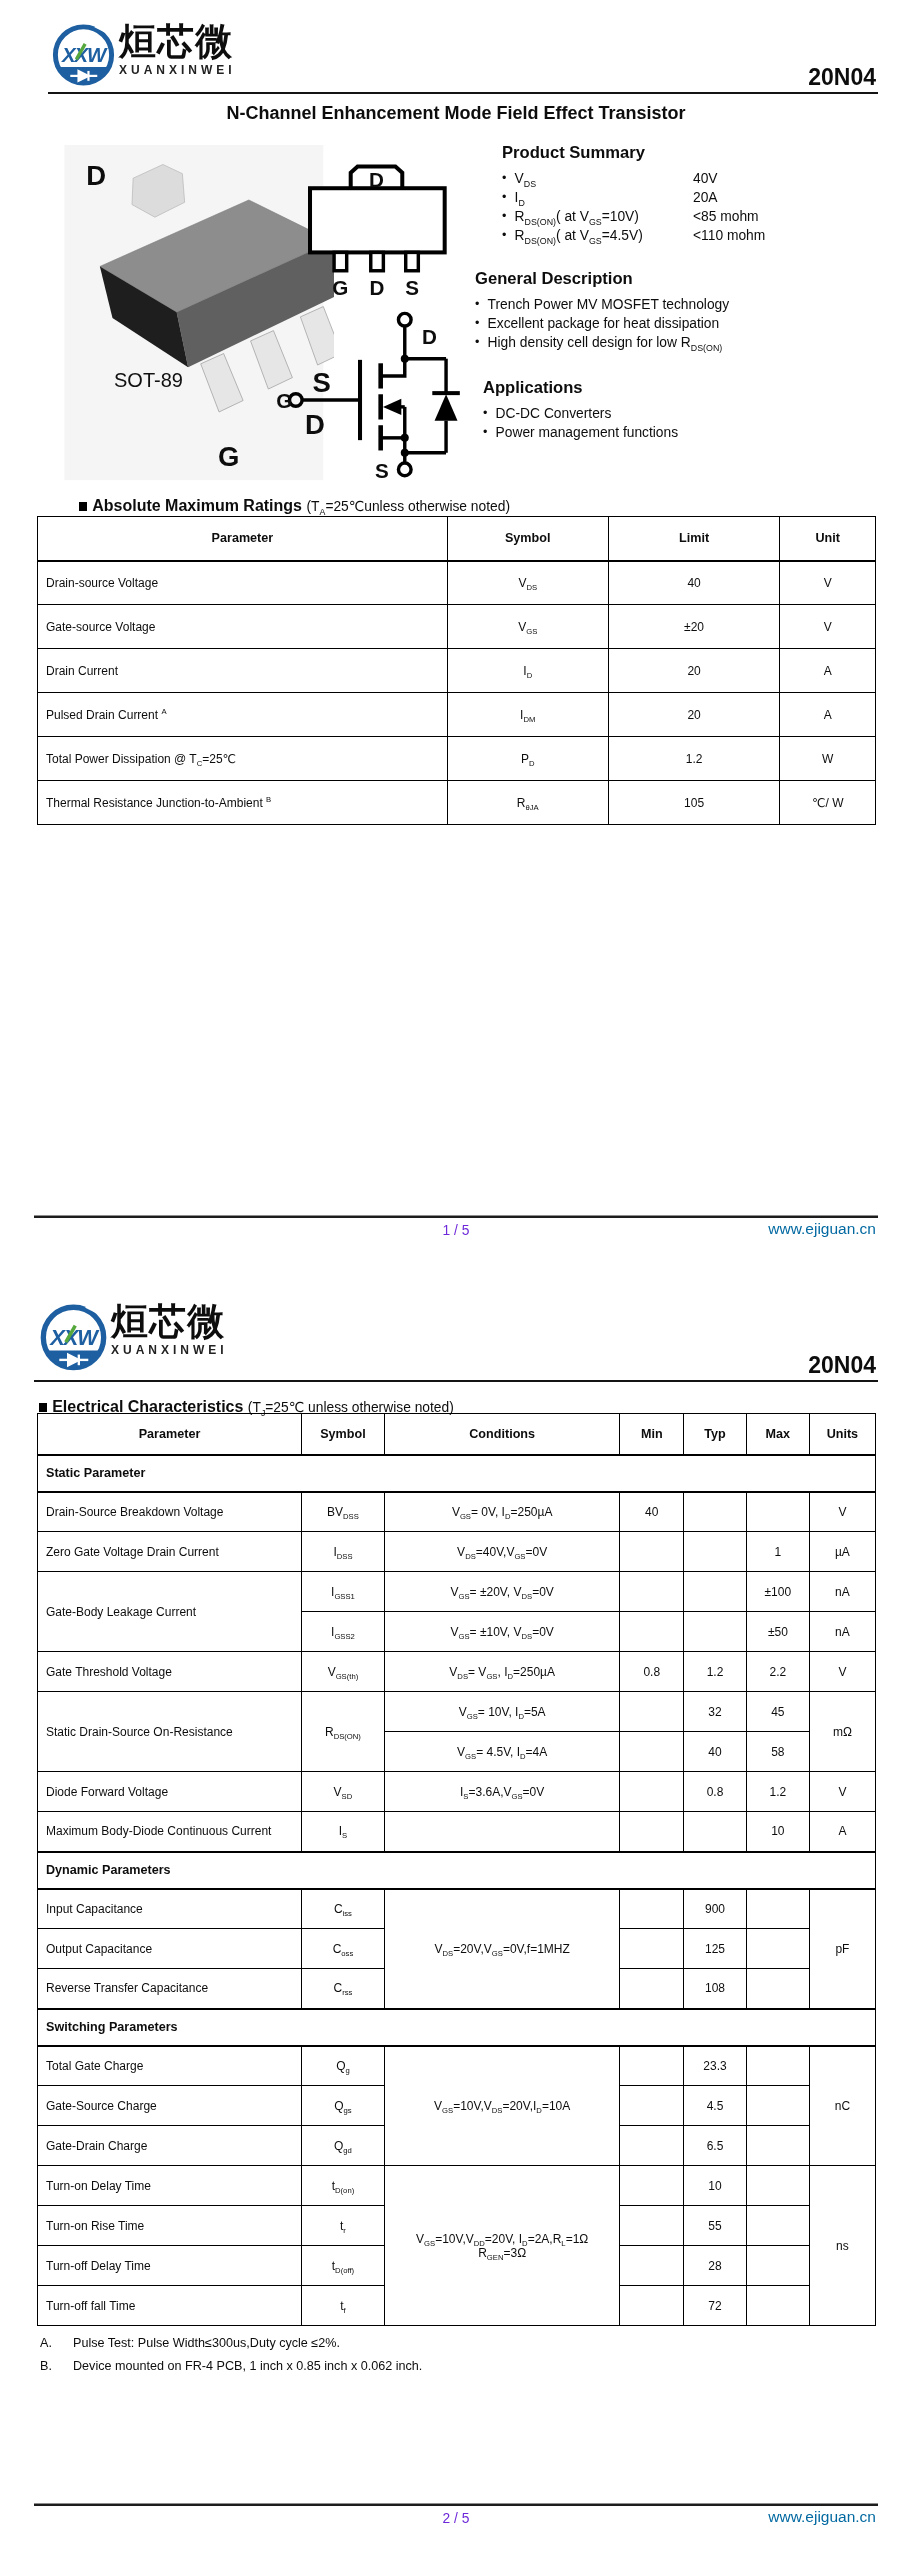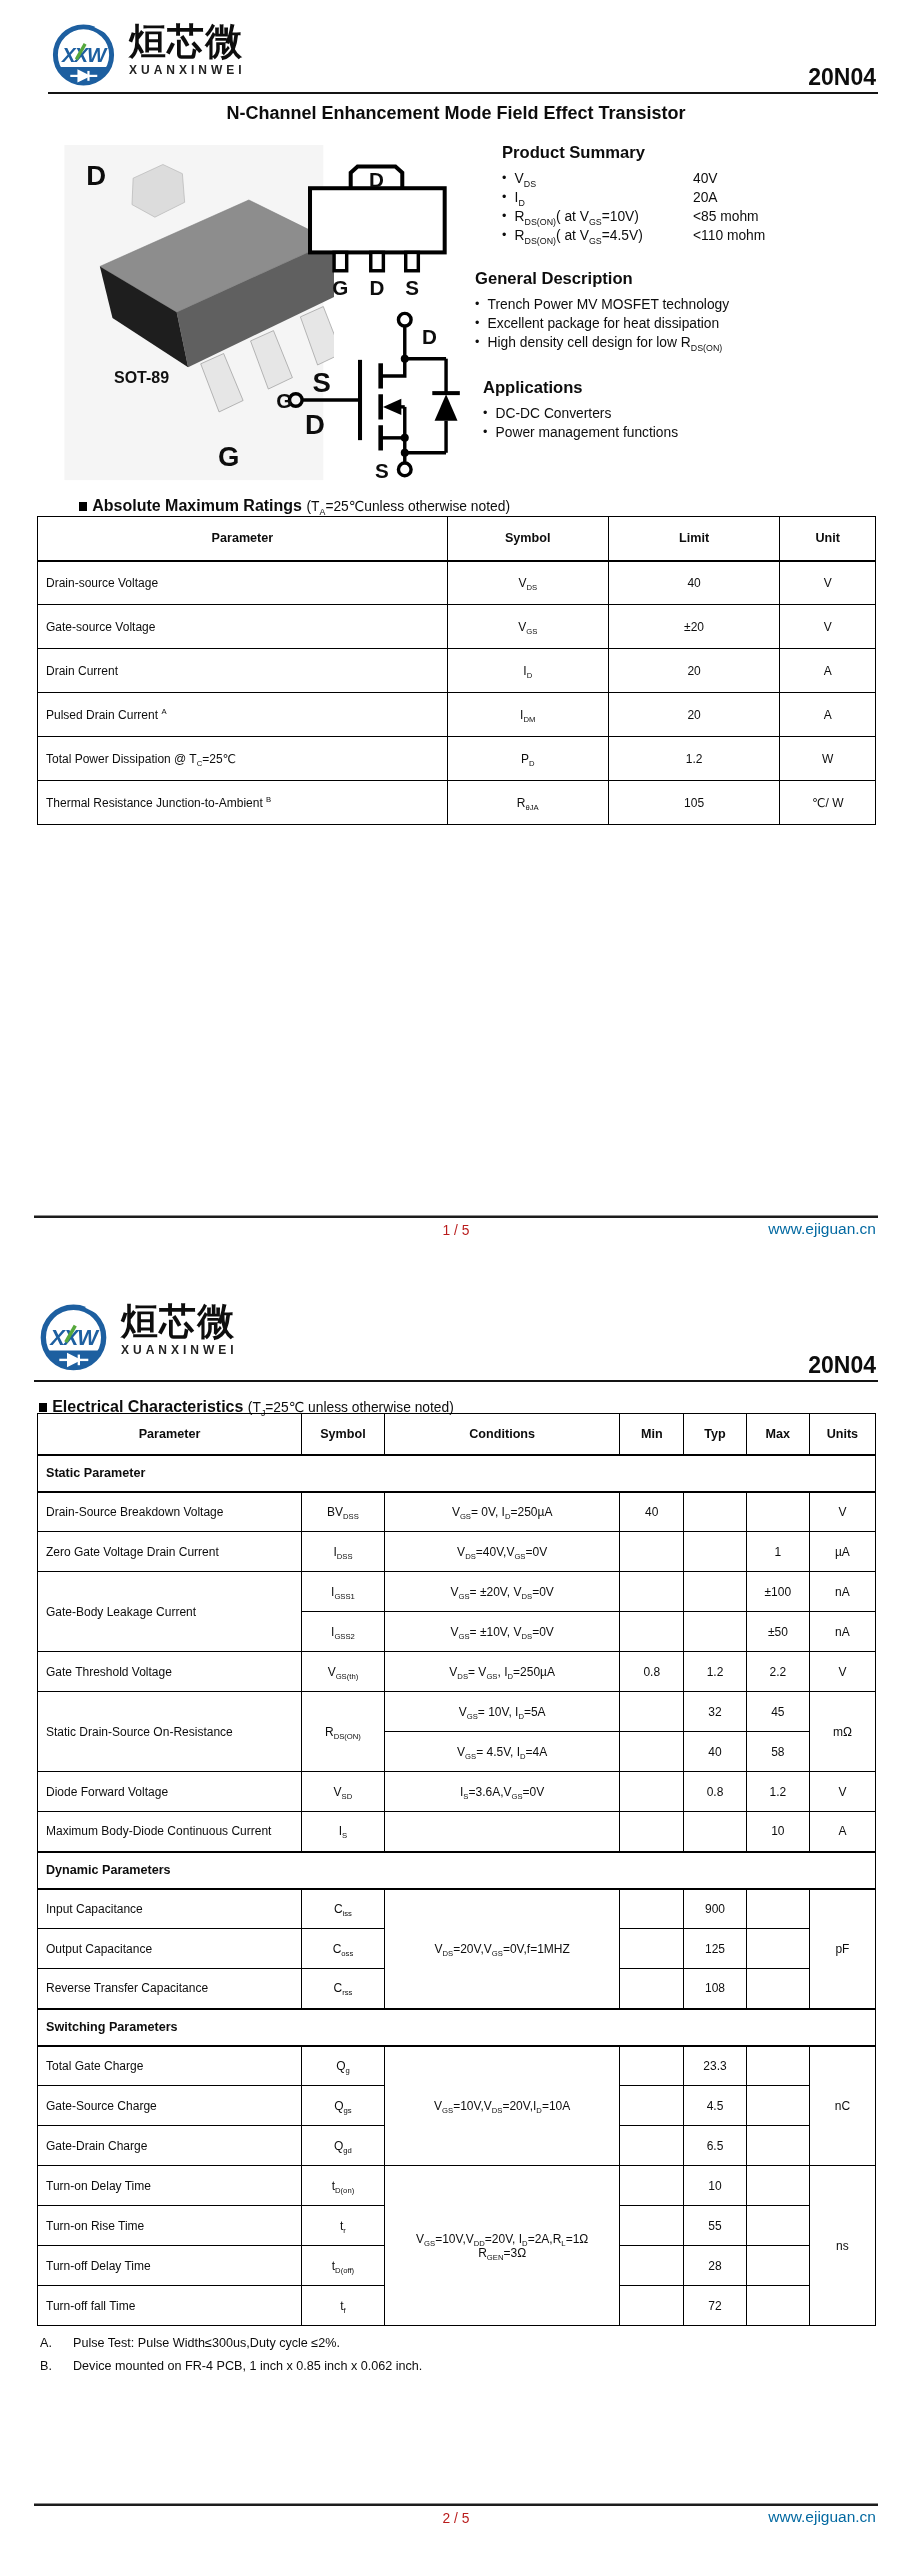--- a/index.html
+++ b/index.html
@@ -3,34 +3,34 @@
 <meta charset="utf-8">
 <style>
   html,body{margin:0;padding:0;background:#ffffff;}
   body{width:912px;font-family:"Liberation Sans","DejaVu Sans",sans-serif;color:#111;}
   .page{position:relative;width:912px;height:1288px;background:#fff;overflow:hidden;}
   
   .logo{position:absolute;display:flex;align-items:flex-start;}
   .logo-p1{left:50px;top:23px;}
   .logo-p2{left:38px;top:15px;}
   .logo-mark{width:67px;height:65px;}
-  .logo-txt{margin-left:12px;}
+  .logo-txt{margin-left:2px;}
   .logo-cn{font-size:37px;font-weight:bold;color:#0d0d0d;line-height:1.05;letter-spacing:1.1px;}
   .logo-en{font-size:12px;font-weight:600;color:#222;letter-spacing:4px;margin-top:1.1px;}
   .part-number{position:absolute;right:36px;font-size:23px;font-weight:bold;color:#0d0d0d;}
   .pn-p1{top:64px;}
   .pn-p2{top:64px;}
   .header-rule{position:absolute;height:2.3px;background:#141414;}
   .rule-p1{left:48px;right:34px;top:92px;}
   .rule-p2{left:34px;right:34px;top:92px;}
   .doc-title{position:absolute;top:103px;left:0;width:100%;text-align:center;font-size:18px;font-weight:bold;color:#0d0d0d;}
   
   .pkg-photo{position:absolute;left:64px;top:145px;}
   .pin-diagram{position:absolute;left:303px;top:159px;}
-  .pkg-name{position:absolute;left:114px;top:369px;font-size:16px;font-weight:bold;}
+  .pkg-name{position:absolute;left:114px;top:369px;font-size:20px;font-weight:normal;}
   .mosfet-symbol{position:absolute;left:274px;top:308px;}
   
   .rcol-head{font-size:16.6px;font-weight:bold;color:#0d0d0d;}
   .blk{position:absolute;width:425px;}
   .blk-ps{left:502px;top:143px;}
   .blk-gd{left:475px;top:269px;}
   .blk-ap{left:475px;top:378px;margin-left:8px;}
   .b-list{margin-top:5.7px;}
   .b-item{position:relative;font-size:13.8px;line-height:19px;color:#0d0d0d;padding-left:12.6px;}
   .b-item .dot{position:absolute;left:0;top:0;font-size:12.6px;}
@@ -54,21 +54,21 @@
   .ec-table tr.hrow{height:41px;}
   .ec-table tr.secrow{height:37px;}
   sub{font-size:64%;line-height:0;}
   sup{font-size:64%;line-height:0;}
   
   .notes{position:absolute;left:40px;top:1048px;font-size:12.6px;color:#0d0d0d;}
   .note-line{position:relative;margin-bottom:9.2px;padding-left:33px;}
   .note-id{position:absolute;left:0;top:0;}
   
   .footer-rule{position:absolute;left:34px;right:34px;top:1215px;height:2.3px;background:#1c1c1c;border-top:0.6px solid #8d8d8d;}
-  .footer-page{position:absolute;top:1223px;left:0;width:100%;text-align:center;font-size:13.8px;color:#b91c1c;}
+  .footer-page{position:absolute;top:1223px;left:0;width:100%;text-align:center;font-size:13.8px;color:#6d28d9;}
   .footer-site{position:absolute;top:1220px;right:36px;font-size:15.5px;color:#0369a1;}
 </style>
 </head>
 <body>
 
 <div class="page">
 
   <div class="logo logo-p1">
     <svg class="logo-mark" viewBox="0 0 120 118">
       <circle cx="60" cy="58" r="51" fill="#ffffff" stroke="#1d5fa0" stroke-width="9"></circle>

